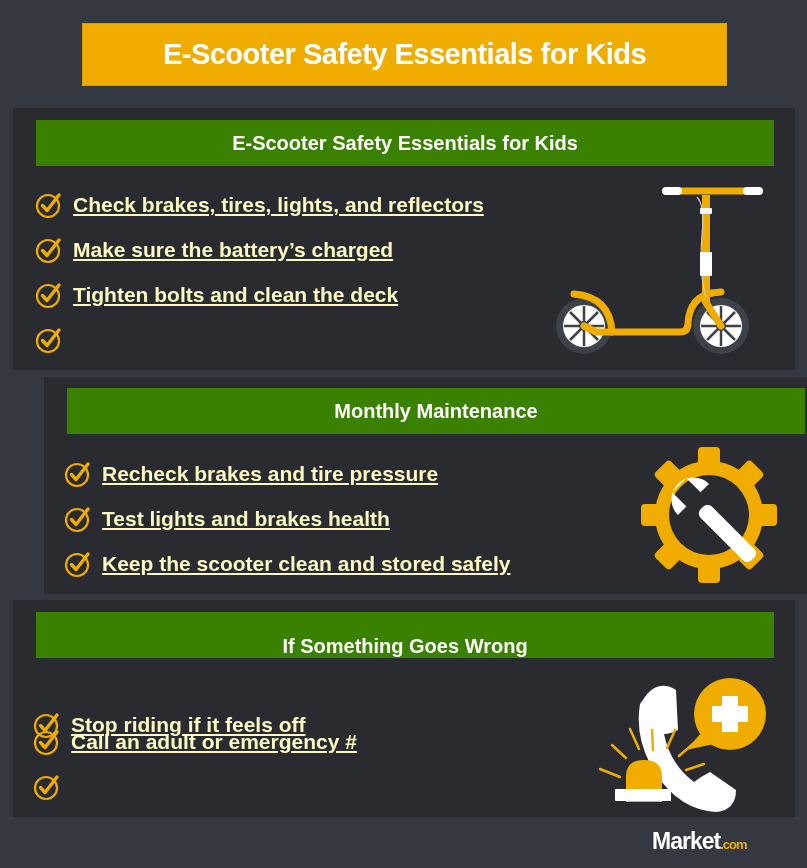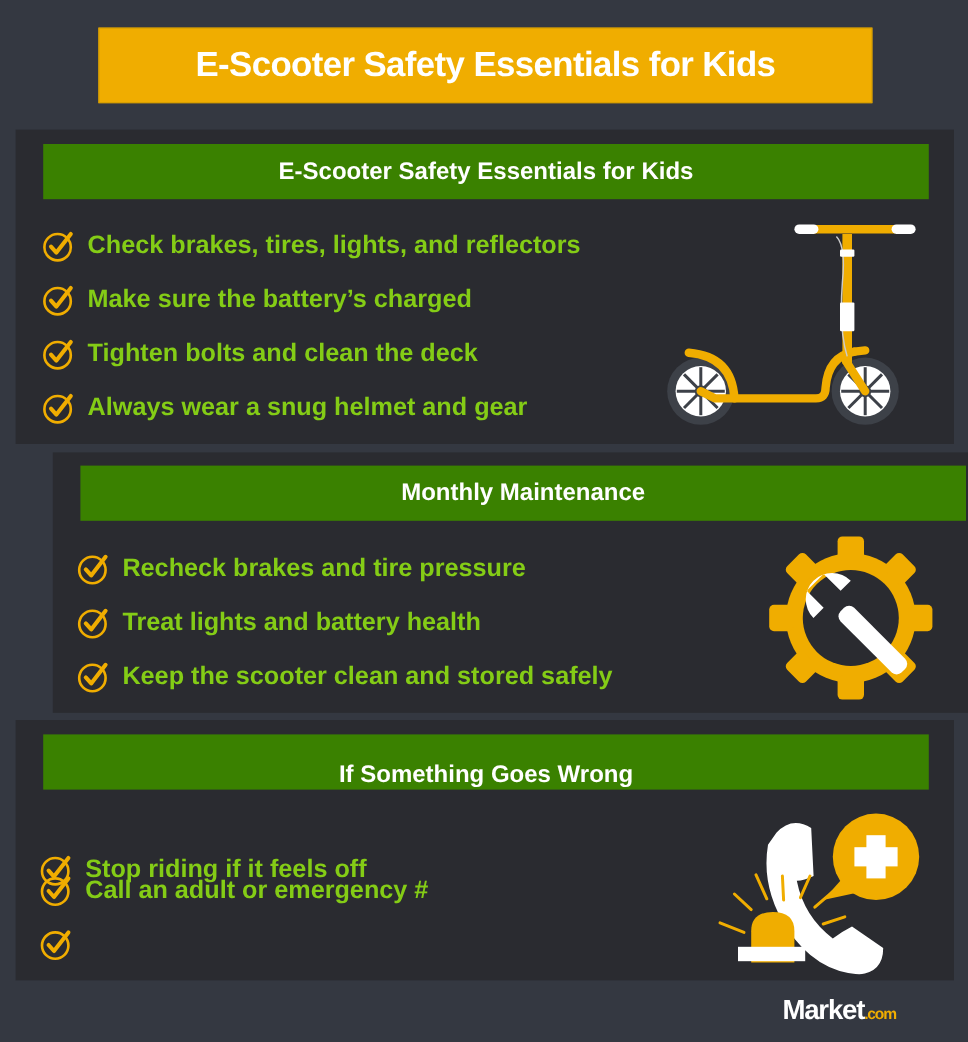--- a/index.html
+++ b/index.html
@@ -44,24 +44,25 @@
     position: absolute;
     display: flex; align-items: center;
     height: 30px;
   }
   .check {
     width: 30px; height: 30px;
     flex: 0 0 30px;
     margin-right: 8px;
   }
   .item-text {
-    color: #84cc16;
+    color: #fef9c3;
     font-weight: 700;
     font-size: 21px;
     white-space: nowrap;
+    text-decoration: underline;
   }
   .illus { position: absolute; }
   .logo {
     position: absolute;
     left: 652px; top: 828px;
     font-weight: 700;
     font-size: 23px;
     letter-spacing: -1px;
     color: #ffffff;
   }
@@ -102,21 +103,20 @@
   <div class="item" style="left:22px;top:172px;">
     <svg class="check">
         <use href="#chk"></use>
       </svg>
     <span class="item-text">Tighten bolts and clean the deck</span>
   </div>
   <div class="item" style="left:22px;top:217px;">
     <svg class="check">
         <use href="#chk"></use>
       </svg>
-    <span class="item-text">Always wear a snug helmet and gear</span>
   </div>
 
   <svg class="illus" style="left:537px;top:67px;" width="230" height="190" viewBox="0 0 230 190">
 
     <circle cx="34" cy="151" r="28" fill="#3d4148"></circle>
     <circle cx="34" cy="151" r="21" fill="#ffffff"></circle>
     <g stroke="#3d4148" stroke-width="2.5">
       <line x1="14" y1="151" x2="54" y2="151"></line>
       <line x1="34" y1="131" x2="34" y2="171"></line>
       <line x1="20" y1="137" x2="48" y2="165"></line>
@@ -161,21 +161,21 @@
   <div class="item" style="left:20px;top:82px;">
     <svg class="check">
         <use href="#chk"></use>
       </svg>
     <span class="item-text">Recheck brakes and tire pressure</span>
   </div>
   <div class="item" style="left:20px;top:127px;">
     <svg class="check">
         <use href="#chk"></use>
       </svg>
-    <span class="item-text">Treat lights and battery health</span>
+    <span class="item-text">Test lights and brakes health</span>
   </div>
   <div class="item" style="left:20px;top:172px;">
     <svg class="check">
         <use href="#chk"></use>
       </svg>
     <span class="item-text">Keep the scooter clean and stored safely</span>
   </div>
 
   <svg class="illus" style="left:595px;top:68px;" width="140" height="140" viewBox="-70 -70 140 140">
     <g fill="#f0ad00">

